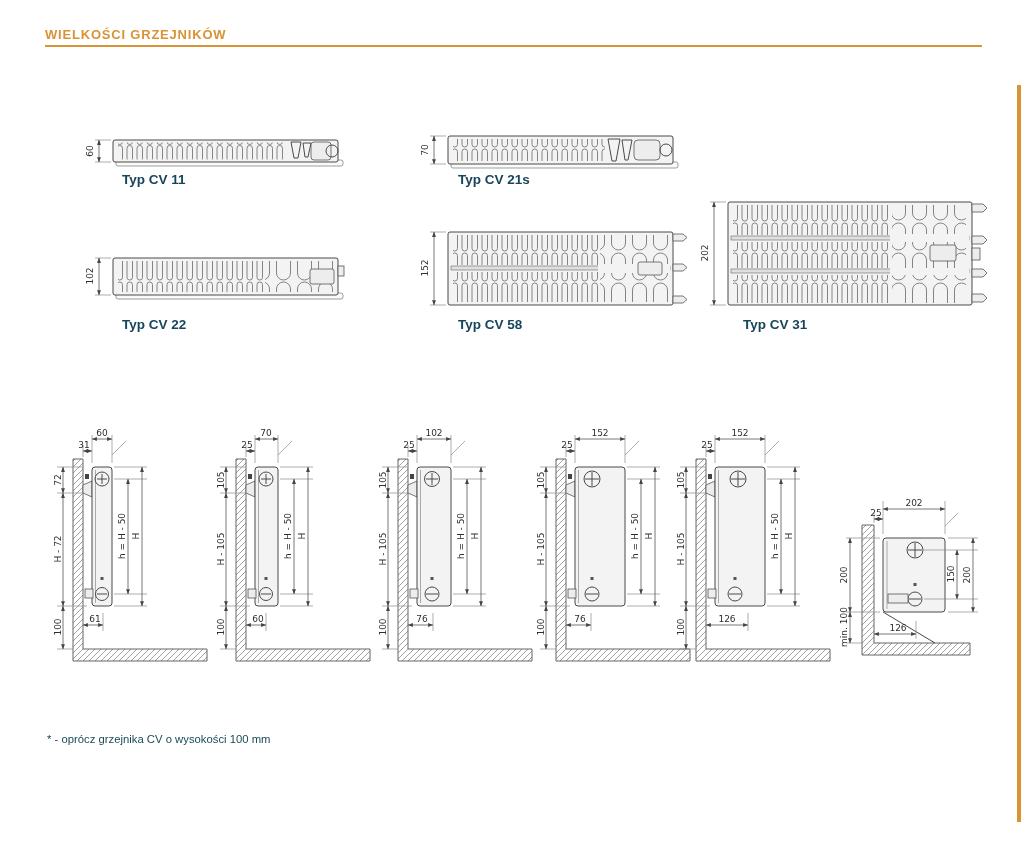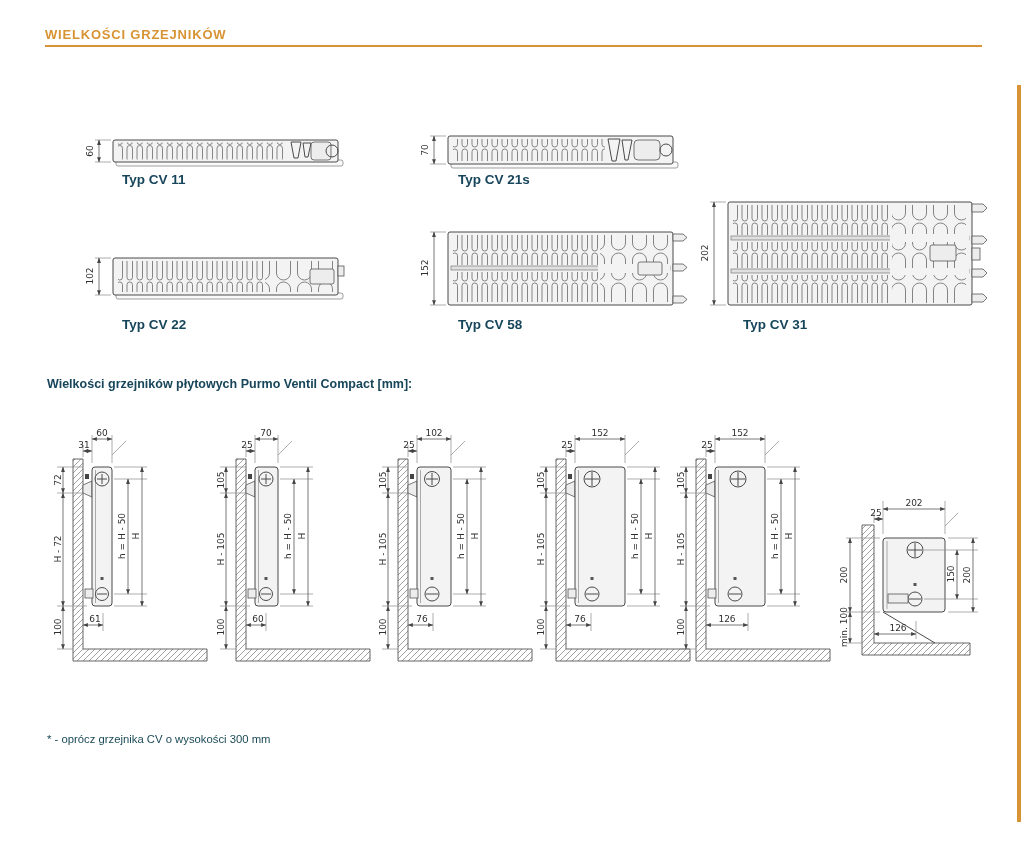--- a/index.html
+++ b/index.html
@@ -140,21 +140,20 @@
     <rect x="192" y="83" width="74" height="28" fill="url(#wfin30)"></rect>
     <rect class="det" x="230" y="53" width="26" height="16" rx="2"></rect>
     <rect class="det" x="272" y="56" width="8" height="12"></rect>
     <path class="det" d="M272,12 h11 l4,4 l-4,4 h-11 z"></path>
     <path class="det" d="M272,44 h11 l4,4 l-4,4 h-11 z"></path>
     <path class="det" d="M272,77 h11 l4,4 l-4,4 h-11 z"></path>
     <path class="det" d="M272,102 h11 l4,4 l-4,4 h-11 z"></path>
   </svg>
   <div class="typ-label" style="left:711px;top:317px">Typ CV 31</div>
 
-  <div class="subhead">Wielkości grzejników płytowych Purmo Ventil Compact [mm]:</div>
 
   <svg style="left:55px;top:425px" width="165" height="250" viewBox="0 0 165 250">
     <path class="wall" d="M18,34 L28,34 L28,224 L152,224 L152,236 L18,236 Z"></path>
     <path class="det" d="M28,60 L37,56 L37,72 L28,68 Z"></path>
       <rect x="30" y="49" width="4" height="5" fill="#444"></rect>
     <rect class="body" x="37" y="42" width="20" height="139" rx="3"></rect>
     <line class="ext" x1="40.5" y1="45" x2="40.5" y2="178"></line>
     <circle class="ln" cx="47" cy="54" r="7" fill="#fff"></circle>
       <line class="ln" x1="42" y1="54" x2="52" y2="54"></line>
       <line class="ln" x1="47" y1="49" x2="47" y2="59"></line>
@@ -403,16 +402,16 @@
     <text x="76" y="13" text-anchor="middle">202</text>
     <text x="38" y="23" text-anchor="middle">25</text>
     <text transform="rotate(-90 116 81)" x="116" y="81" text-anchor="middle">150</text>
     <text transform="rotate(-90 132 82)" x="132" y="82" text-anchor="middle">200</text>
     <text transform="rotate(-90 9 82)" x="9" y="82" text-anchor="middle">200</text>
     <text transform="rotate(-90 9 134)" x="9" y="134" text-anchor="middle" font-size="8">min. 100</text>
     <text x="60" y="138" text-anchor="middle">126</text>
   </svg>
 
   <div class="legend">
-    <div>* - oprócz grzejnika CV o wysokości 300 mm</div>
+    <div>* - oprócz grzejnika CV o wysokości 100 mm</div>
   </div>
 
 </div>
 
 </body></html>

